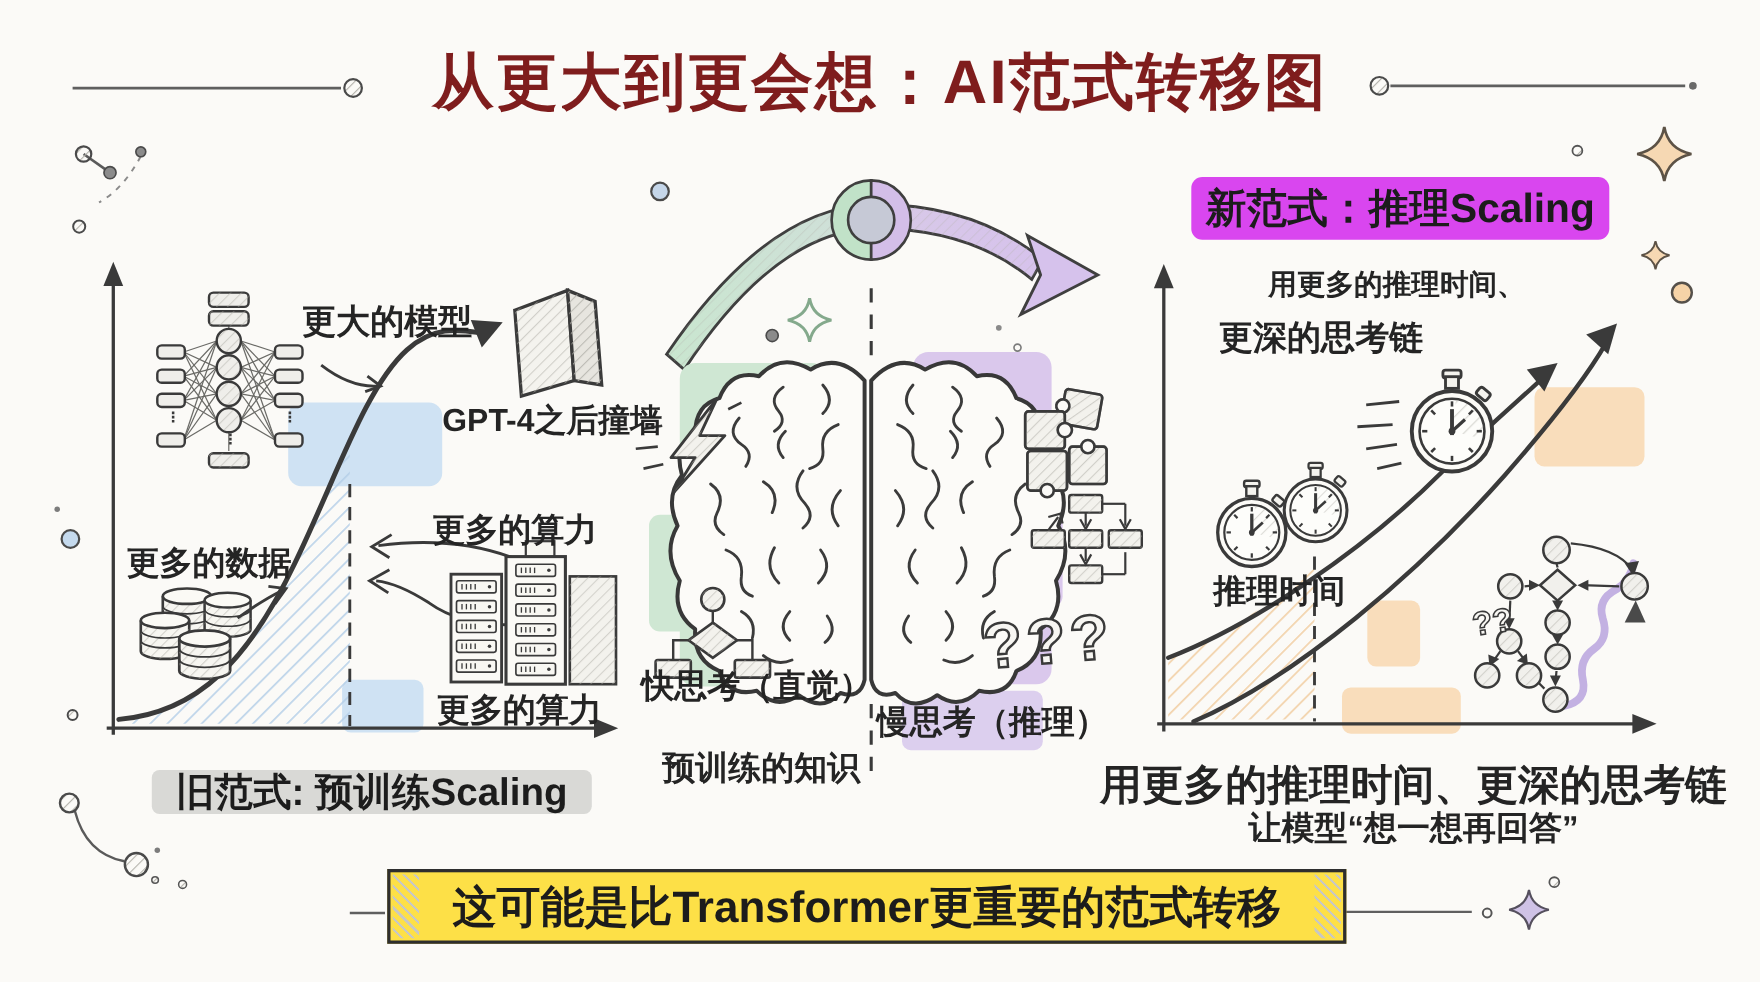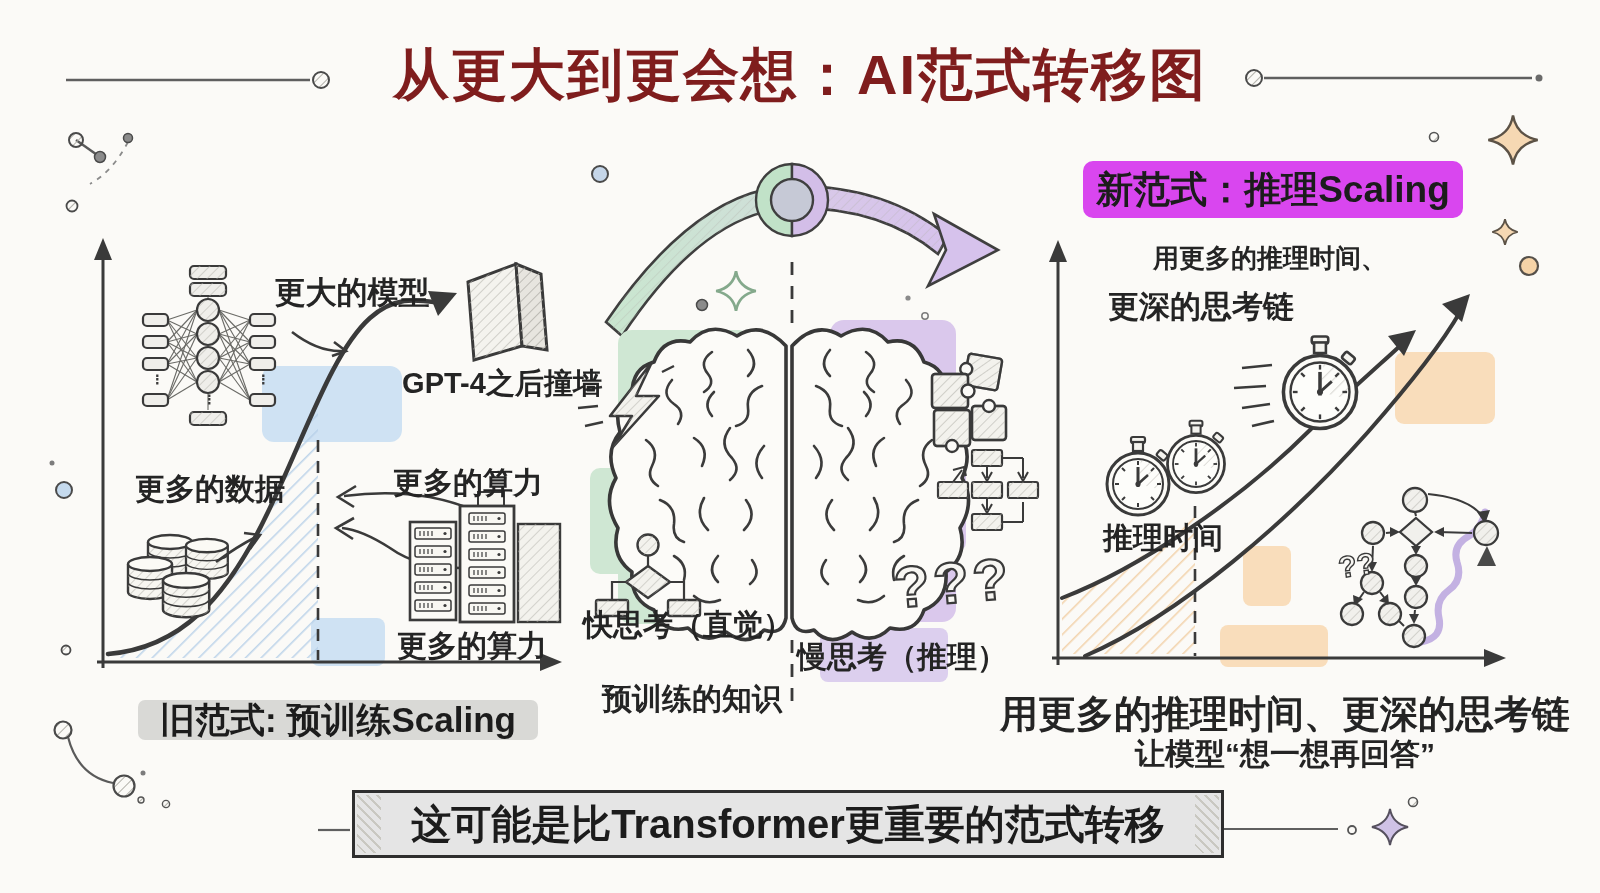--- a/index.html
+++ b/index.html
@@ -8,21 +8,21 @@
   svg{position:absolute;left:0;top:0;}
   .lbl{position:absolute;font-weight:700;color:#242424;white-space:nowrap;line-height:1.1;}
   .ctr{transform:translateX(-50%);}
   .badge{position:absolute;display:flex;align-items:center;justify-content:center;
          font-weight:700;color:#1c1c1c;white-space:nowrap;}
   .title{position:absolute;left:800px;top:38px;transform:translateX(-50%);
          font-size:56px;font-weight:800;letter-spacing:2px;color:#7f1d1d;white-space:nowrap;}
   .badge-blue{left:122px;top:158px;width:440px;height:58px;background:#cfe1f2;border-radius:9px;font-size:37px;}
   .badge-gray{left:138px;top:700px;width:400px;height:40px;background:#d9d9d6;border-radius:7px;font-size:35px;}
   .badge-orange{left:1083px;top:161px;width:380px;height:57px;background:#d946ef;border-radius:10px;font-size:37px;}
-  .banner{position:absolute;left:352px;top:790px;width:866px;height:62px;background:#e5e5e5;
+  .banner{position:absolute;left:352px;top:790px;width:866px;height:62px;background:#fde047;
           border:3px solid #2e2e2e;display:flex;align-items:center;justify-content:center;
           font-size:40px;font-weight:700;color:#1c1c1c;}
   .banner-hatch{position:absolute;top:2px;bottom:2px;width:24px;
           background:repeating-linear-gradient(45deg,transparent 0 5px,#c9c8c1 5px 7px);}
   .bh-l{left:2px;} .bh-r{right:2px;}
 </style>
 </head>
 <body>
 
 <div class="canvas">
@@ -495,21 +495,21 @@
   </g>
   <text x="1340" y="578" font-size="30" font-weight="bold" fill="#f7f6f2" stroke="#3a3a3a" stroke-width="1.4" transform="rotate(-8 1340 578)" font-family="Liberation Sans, DejaVu Sans, sans-serif">??</text>
 </g>
 </svg>
 
 <div class="title">从更大到更会想：AI范式转移图</div>
 
 <div class="lbl ctr" style="left:352px;top:276px;font-size:31px;">更大的模型</div>
 <div class="lbl ctr" style="left:502px;top:368px;font-size:29px;text-align:center;">GPT-4之后撞墙</div>
 <div class="lbl ctr" style="left:468px;top:466px;font-size:30px;">更多的算力</div>
-<div class="lbl ctr" style="left:190px;top:472px;font-size:30px;margin-left:20px;">更多的数据</div>
+<div class="lbl ctr" style="left:190px;top:496px;font-size:30px;">更多的数据</div>
 <div class="lbl ctr" style="left:472px;top:629px;font-size:30px;">更多的算力</div>
 <div class="badge badge-gray">旧范式: 预训练Scaling</div>
 
 <div class="lbl ctr" style="left:688px;top:608px;font-size:30px;">快思考（直觉）</div>
 <div class="lbl ctr" style="left:692px;top:682px;font-size:30px;">预训练的知识</div>
 <div class="lbl ctr" style="left:902px;top:640px;font-size:30px;">慢思考（推理）</div>
 
 <div class="badge badge-orange">新范式：推理Scaling</div>
 <div class="lbl" style="left:1108px;top:244px;font-size:26px;margin-left:45px;">用更多的推理时间、</div>
 <div class="lbl" style="left:1108px;top:290px;font-size:31px;text-align:center;">更深的思考链</div>

